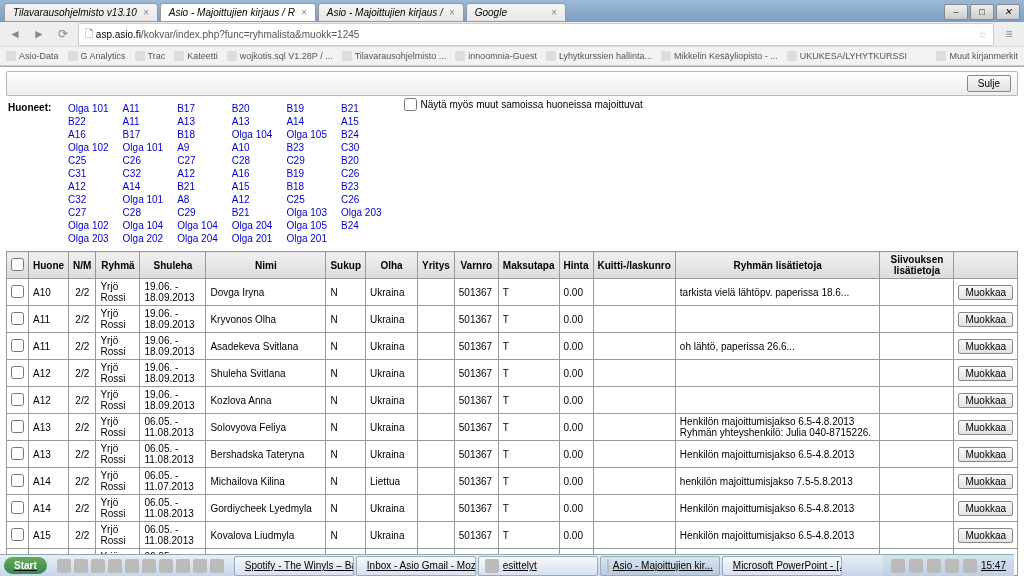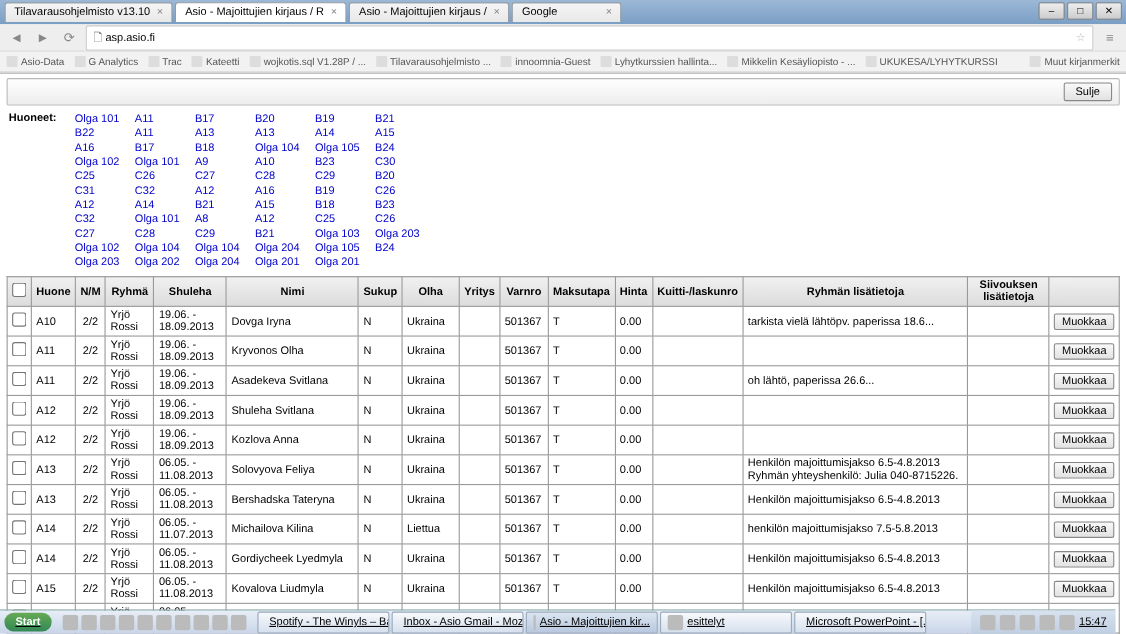--- a/index.html
+++ b/index.html
@@ -1,20 +1,20 @@
 <!DOCTYPE html>
 <html><head>
 <meta charset="utf-8">
 <style>
 * { margin: 0; padding: 0; box-sizing: border-box; }
 body { font-family: Arial, sans-serif; font-size: 10px; background: #fff; overflow: hidden; }
 
 
 .browser-header { background: linear-gradient(#e8e8e8, #d8d8d8); border-bottom: 1px solid #aaa; }
-.tab-bar { display: flex; align-items: flex-start; height: 22px; padding: 2px 4px 0; background: linear-gradient(#9cb8d6, #7a9ec4); }
+.tab-bar { display: flex; align-items: center; height: 22px; padding: 2px 4px 0; background: linear-gradient(#9cb8d6, #7a9ec4); font-style: italic; }
 .tab { display: flex; align-items: center; padding: 3px 8px; margin-right: 2px; background: linear-gradient(#f5f5f5, #e8e8e8); border: 1px solid #999; border-bottom: none; border-radius: 3px 3px 0 0; font-size: 10px; min-width: 100px; max-width: 160px; white-space: nowrap; overflow: hidden; }
 .tab-close { margin-left: auto; padding-left: 6px; color: #888; cursor: pointer; }
 .tab.active { background: #fff; }
 .win-controls { margin-left: auto; display: flex; gap: 2px; }
 .win-btn { width: 24px; height: 16px; background: linear-gradient(#eee,#ccc); border: 1px solid #888; border-radius: 2px; text-align: center; font-size: 9px; line-height: 14px; }
 
 .addr-bar { display: flex; align-items: center; padding: 3px 6px; background: #eee; gap: 6px; height: 24px; }
 .nav-btn { width: 18px; height: 18px; color: #888; text-align: center; line-height: 18px; font-size: 12px; }
 .url-box { flex: 1; background: #fff; border: 1px solid #ccc; border-radius: 2px; padding: 2px 6px; font-size: 10px; color: #555; display: flex; align-items: center; }
 .url-box .host { color: #000; }
@@ -89,20 +89,21 @@
       <div class="win-btn">✕</div>
     </div>
   </div>
   <div class="addr-bar">
     <div class="nav-btn">◄</div>
     <div class="nav-btn">►</div>
     <div class="nav-btn">⟳</div>
     <div class="url-box">
       <span>🗋&nbsp;</span>
       <span class="host">asp.asio.fi</span>
+      <span>/kokvar/index.php?func=ryhmalista&amp;muokk=1245</span>
       <span class="star-ico">☆</span>
     </div>
     <div class="nav-btn">≡</div>
   </div>
   <div class="bookmarks" id="bm-bar">
     <span class="bm">
         <span class="bm-ico"></span>
         <span>Asio-Data</span>
       </span>
       <span class="bm">
@@ -229,20 +230,24 @@
             <a href="#">C30</a>
             <a href="#">B20</a>
             <a href="#">C26</a>
             <a href="#">B23</a>
             <a href="#">C26</a>
             <a href="#">Olga 203</a>
             <a href="#">B24</a>
           </div>
         </div>
     </div>
+    <div class="chk-line">
+      <input type="checkbox" style="">
+      <span>Näytä myös muut samoissa huoneissa majoittuvat</span>
+    </div>
   </div>
 
   <table>
     <thead>
       <tr>
         <th style="width:16px"><input type="checkbox" style=""></th>
         <th class="col-huone">Huone</th>
         <th class="col-nm">N/M</th>
         <th class="col-ryhma">Ryhmä</th>
         <th class="col-aika">Shuleha</th>
@@ -496,30 +501,30 @@
   </div>
   <div class="task-items" id="task-items">
       <div class="task-btn">
         <span class="tray-ico"></span>
         <span>Spotify - The Winyls – Ba...</span>
       </div>
       <div class="task-btn">
         <span class="tray-ico"></span>
         <span>Inbox - Asio Gmail - Mozil...</span>
       </div>
+      <div class="task-btn">
+        <span class="tray-ico"></span>
+        <span>esittelyt</span>
+      </div>
       <div class="task-btn active">
         <span class="tray-ico"></span>
         <span>Asio - Majoittujien kir...</span>
       </div>
       <div class="task-btn">
         <span class="tray-ico"></span>
-        <span>esittelyt</span>
-      </div>
-      <div class="task-btn">
-        <span class="tray-ico"></span>
         <span>Microsoft PowerPoint - [...</span>
       </div>
     </div>
   <div class="sys-tray">
     <div class="tray-ico"></div>
     <div class="tray-ico"></div>
     <div class="tray-ico"></div>
     <div class="tray-ico"></div>
     <div class="tray-ico"></div>
     <div class="clock">15:47</div>

